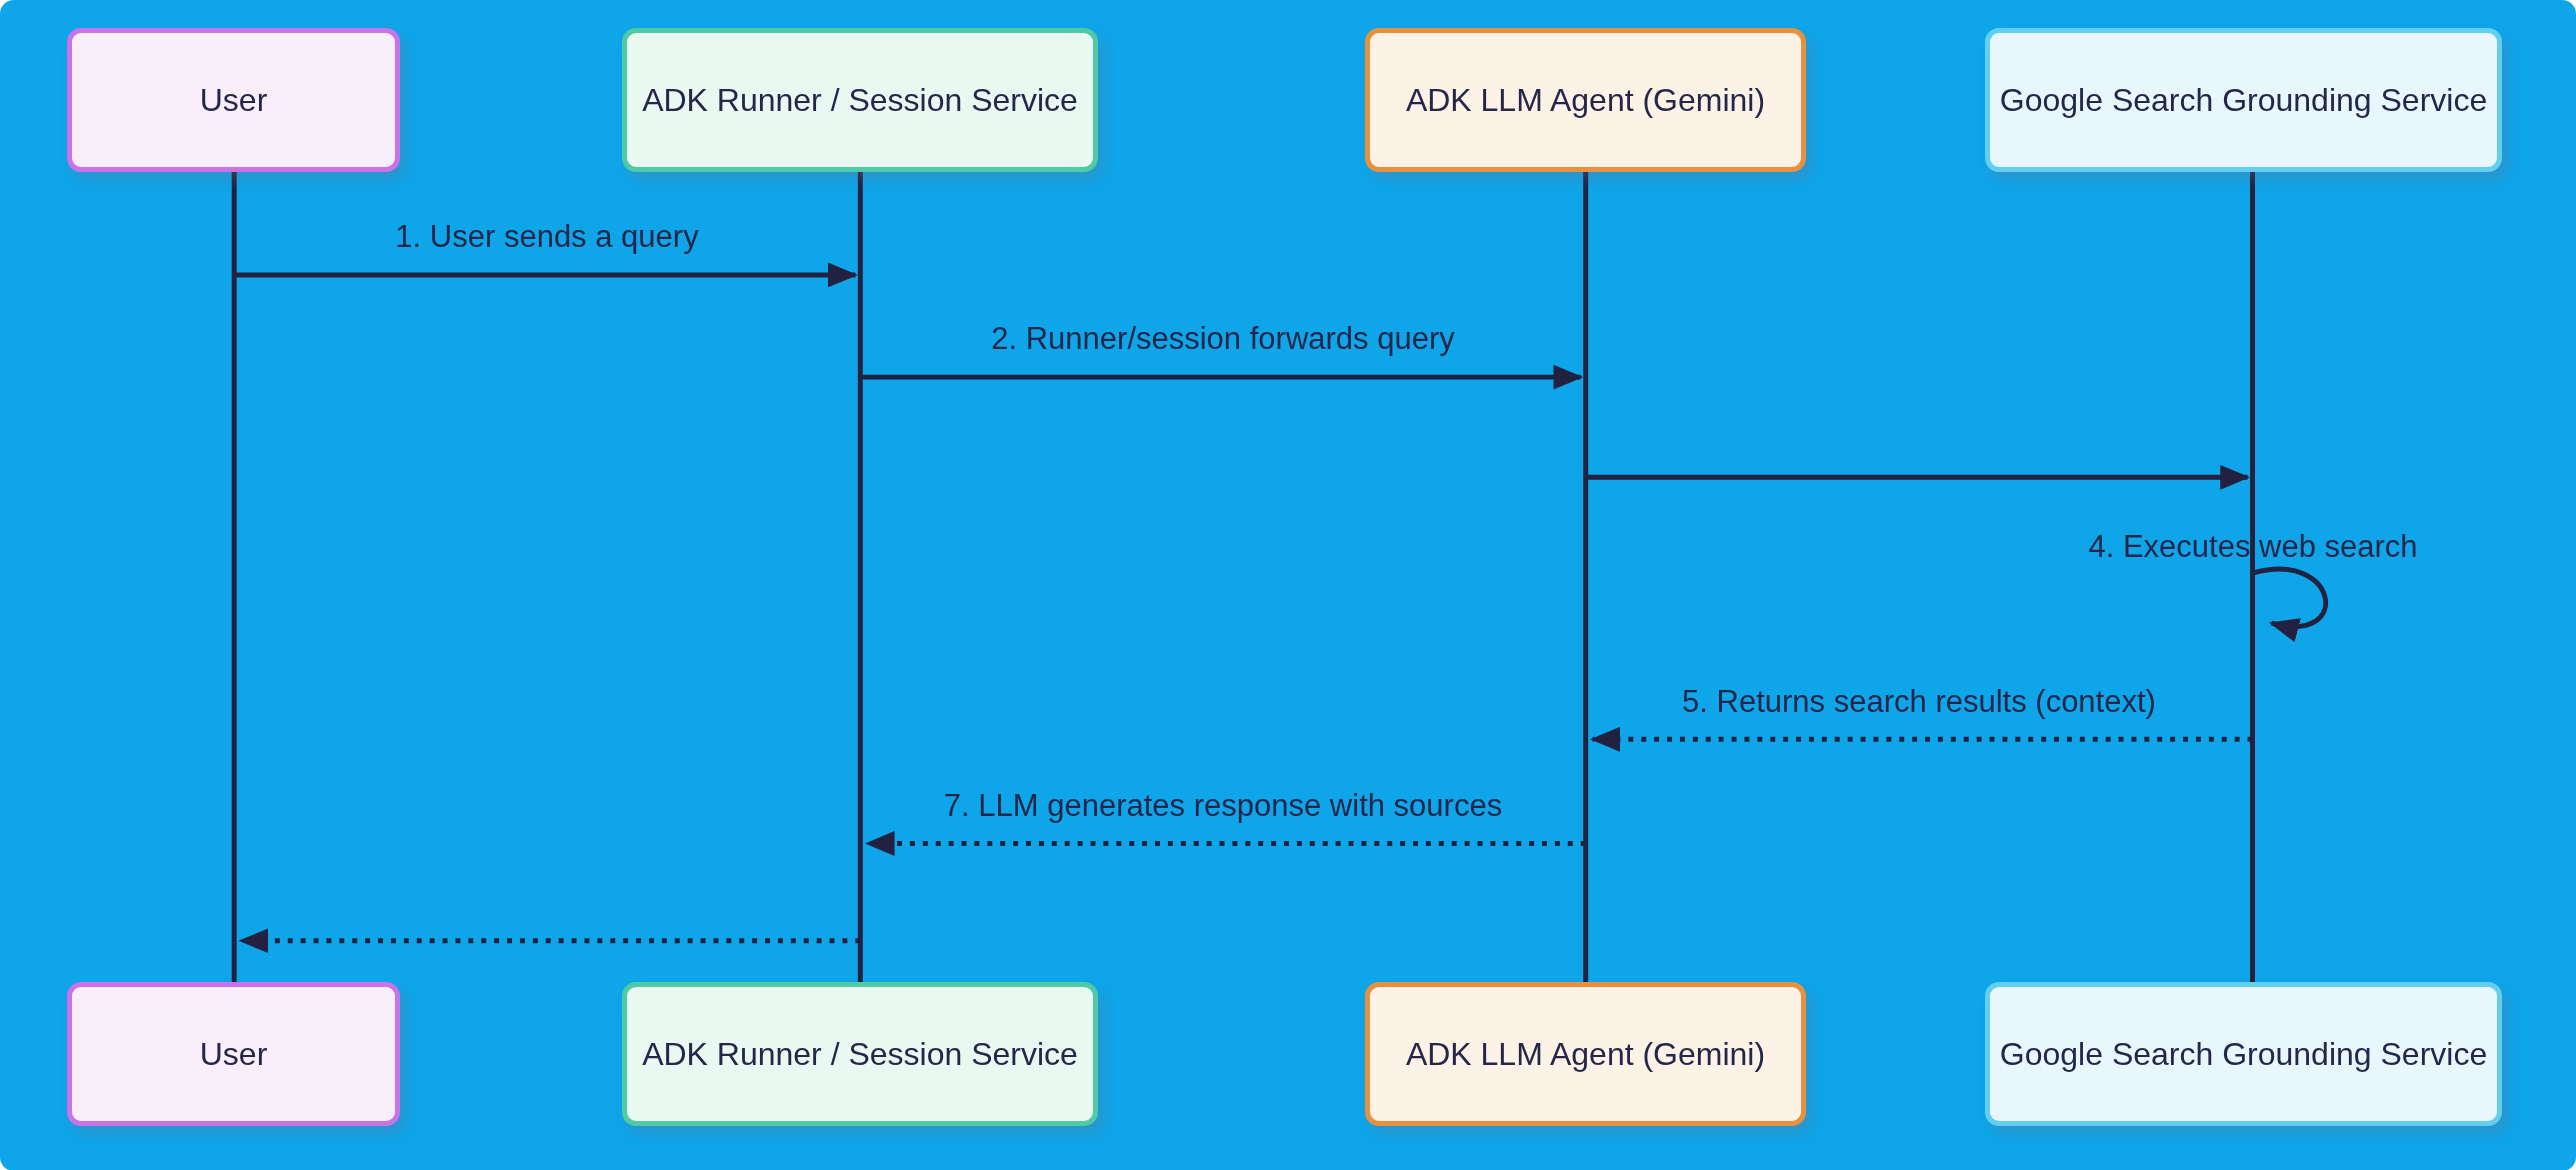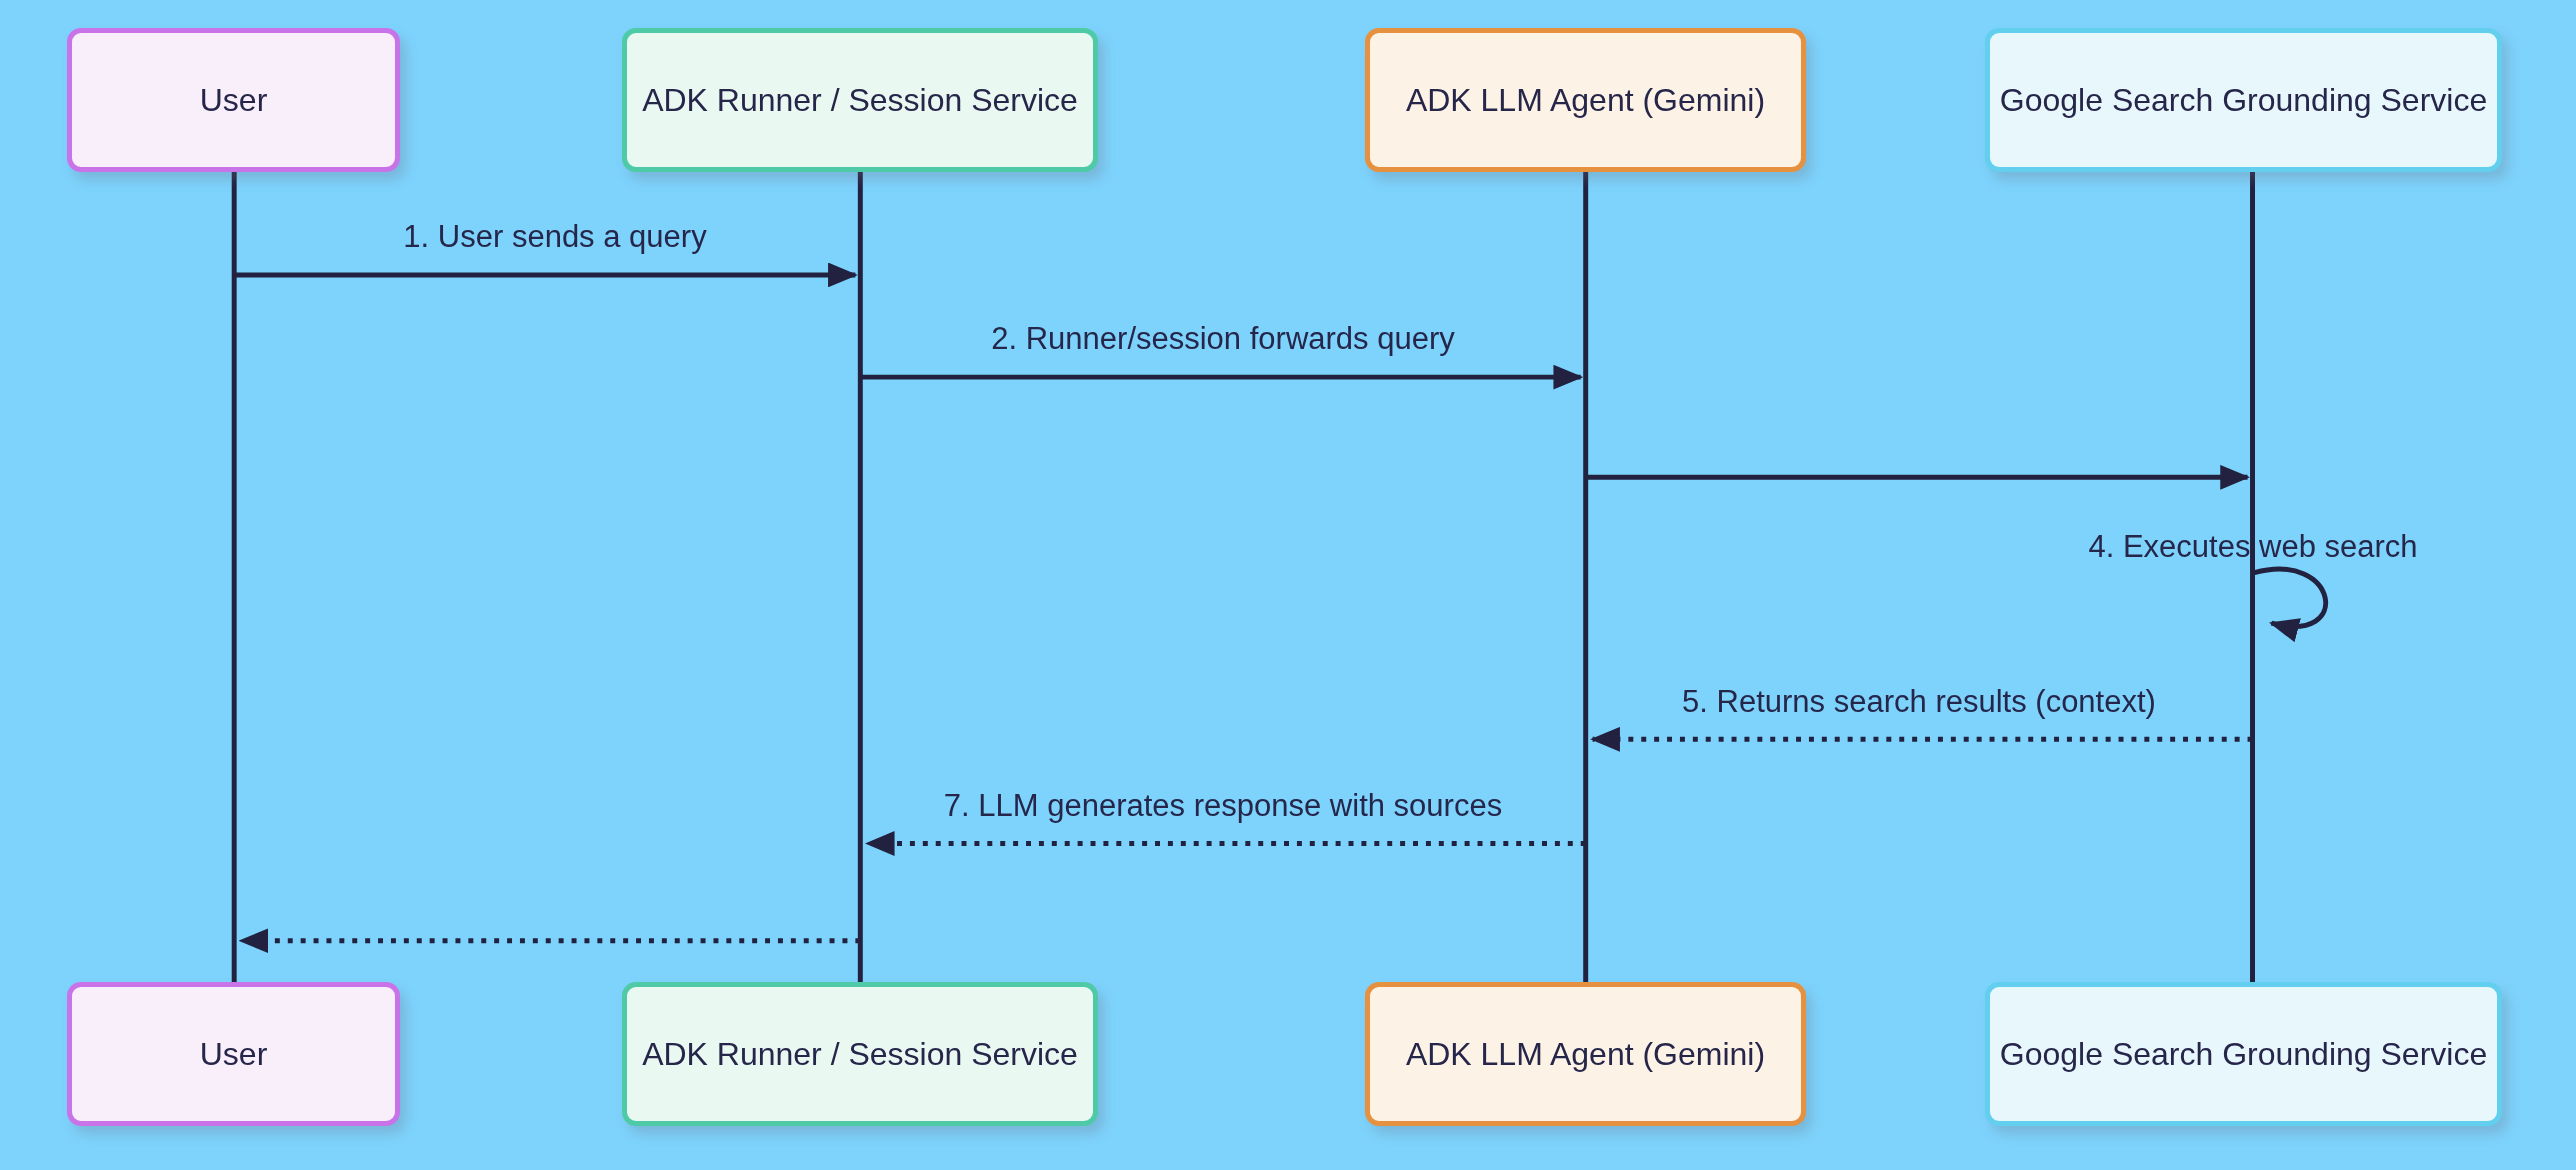--- a/index.html
+++ b/index.html
@@ -4,23 +4,24 @@
 <style>
   html, body {
     margin: 0;
     padding: 0;
     background: #ffffff;
   }
   .canvas {
     position: relative;
     width: 2576px;
     height: 1171px;
-    background: #7dd3fc;
+    background: #0ea5e9;
     font-family: "Liberation Sans", sans-serif;
     overflow: hidden;
+    border-radius: 14px;
   }
   .layer {
     position: absolute;
     left: 0;
     top: 0;
   }
   .actor {
     position: absolute;
     display: flex;
     align-items: center;
@@ -101,20 +102,20 @@
   <div class="actor row-bottom pos-runner" style="background-color: rgb(234, 248, 242); border-color: rgb(78, 202, 167);">
     <span class="actor-label">ADK Runner / Session Service</span>
   </div>
   <div class="actor row-bottom pos-agent" style="background-color: rgb(252, 243, 230); border-color: rgb(230, 145, 63);">
     <span class="actor-label">ADK LLM Agent (Gemini)</span>
   </div>
   <div class="actor row-bottom pos-google" style="background-color: rgb(232, 247, 252); border-color: rgb(98, 207, 238);">
     <span class="actor-label">Google Search Grounding Service</span>
   </div>
 
-  <div class="msg-label" style="left:547px;  top:237px;margin-left:8px;">1. User sends a query</div>
+  <div class="msg-label" style="left:547px;  top:237px;">1. User sends a query</div>
   <div class="msg-label" style="left:1223px; top:339px;">2. Runner/session forwards query</div>
   <div class="msg-label" style="left:2253px; top:547px;">4. Executes web search</div>
   <div class="msg-label" style="left:1919px; top:702px;">5. Returns search results (context)</div>
   <div class="msg-label" style="left:1223px; top:806px;">7. LLM generates response with sources</div>
 
 </div>
 
 
 </body></html>

